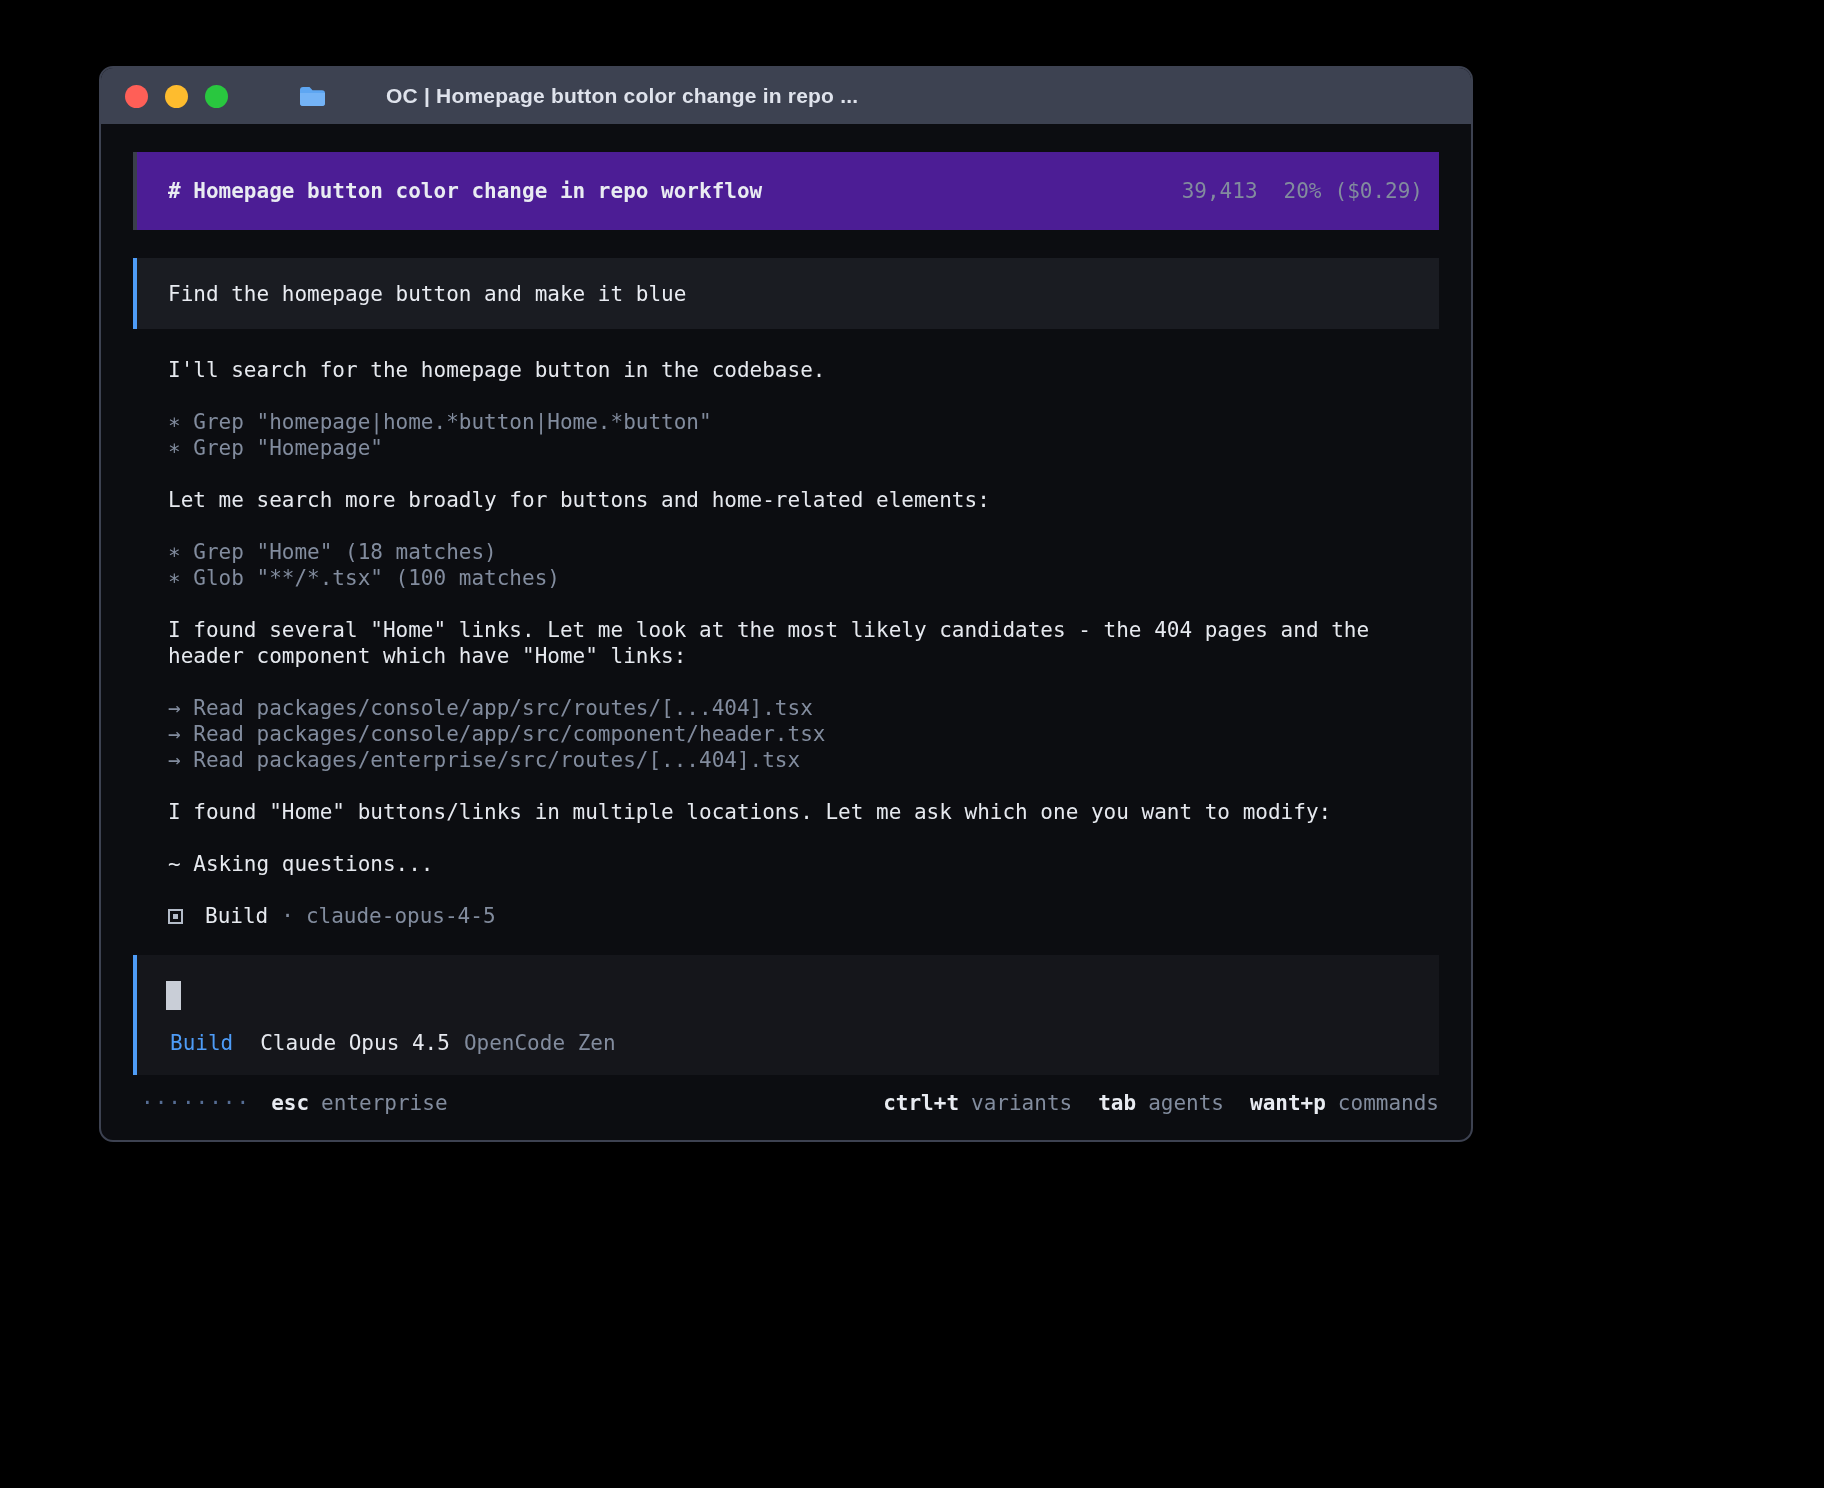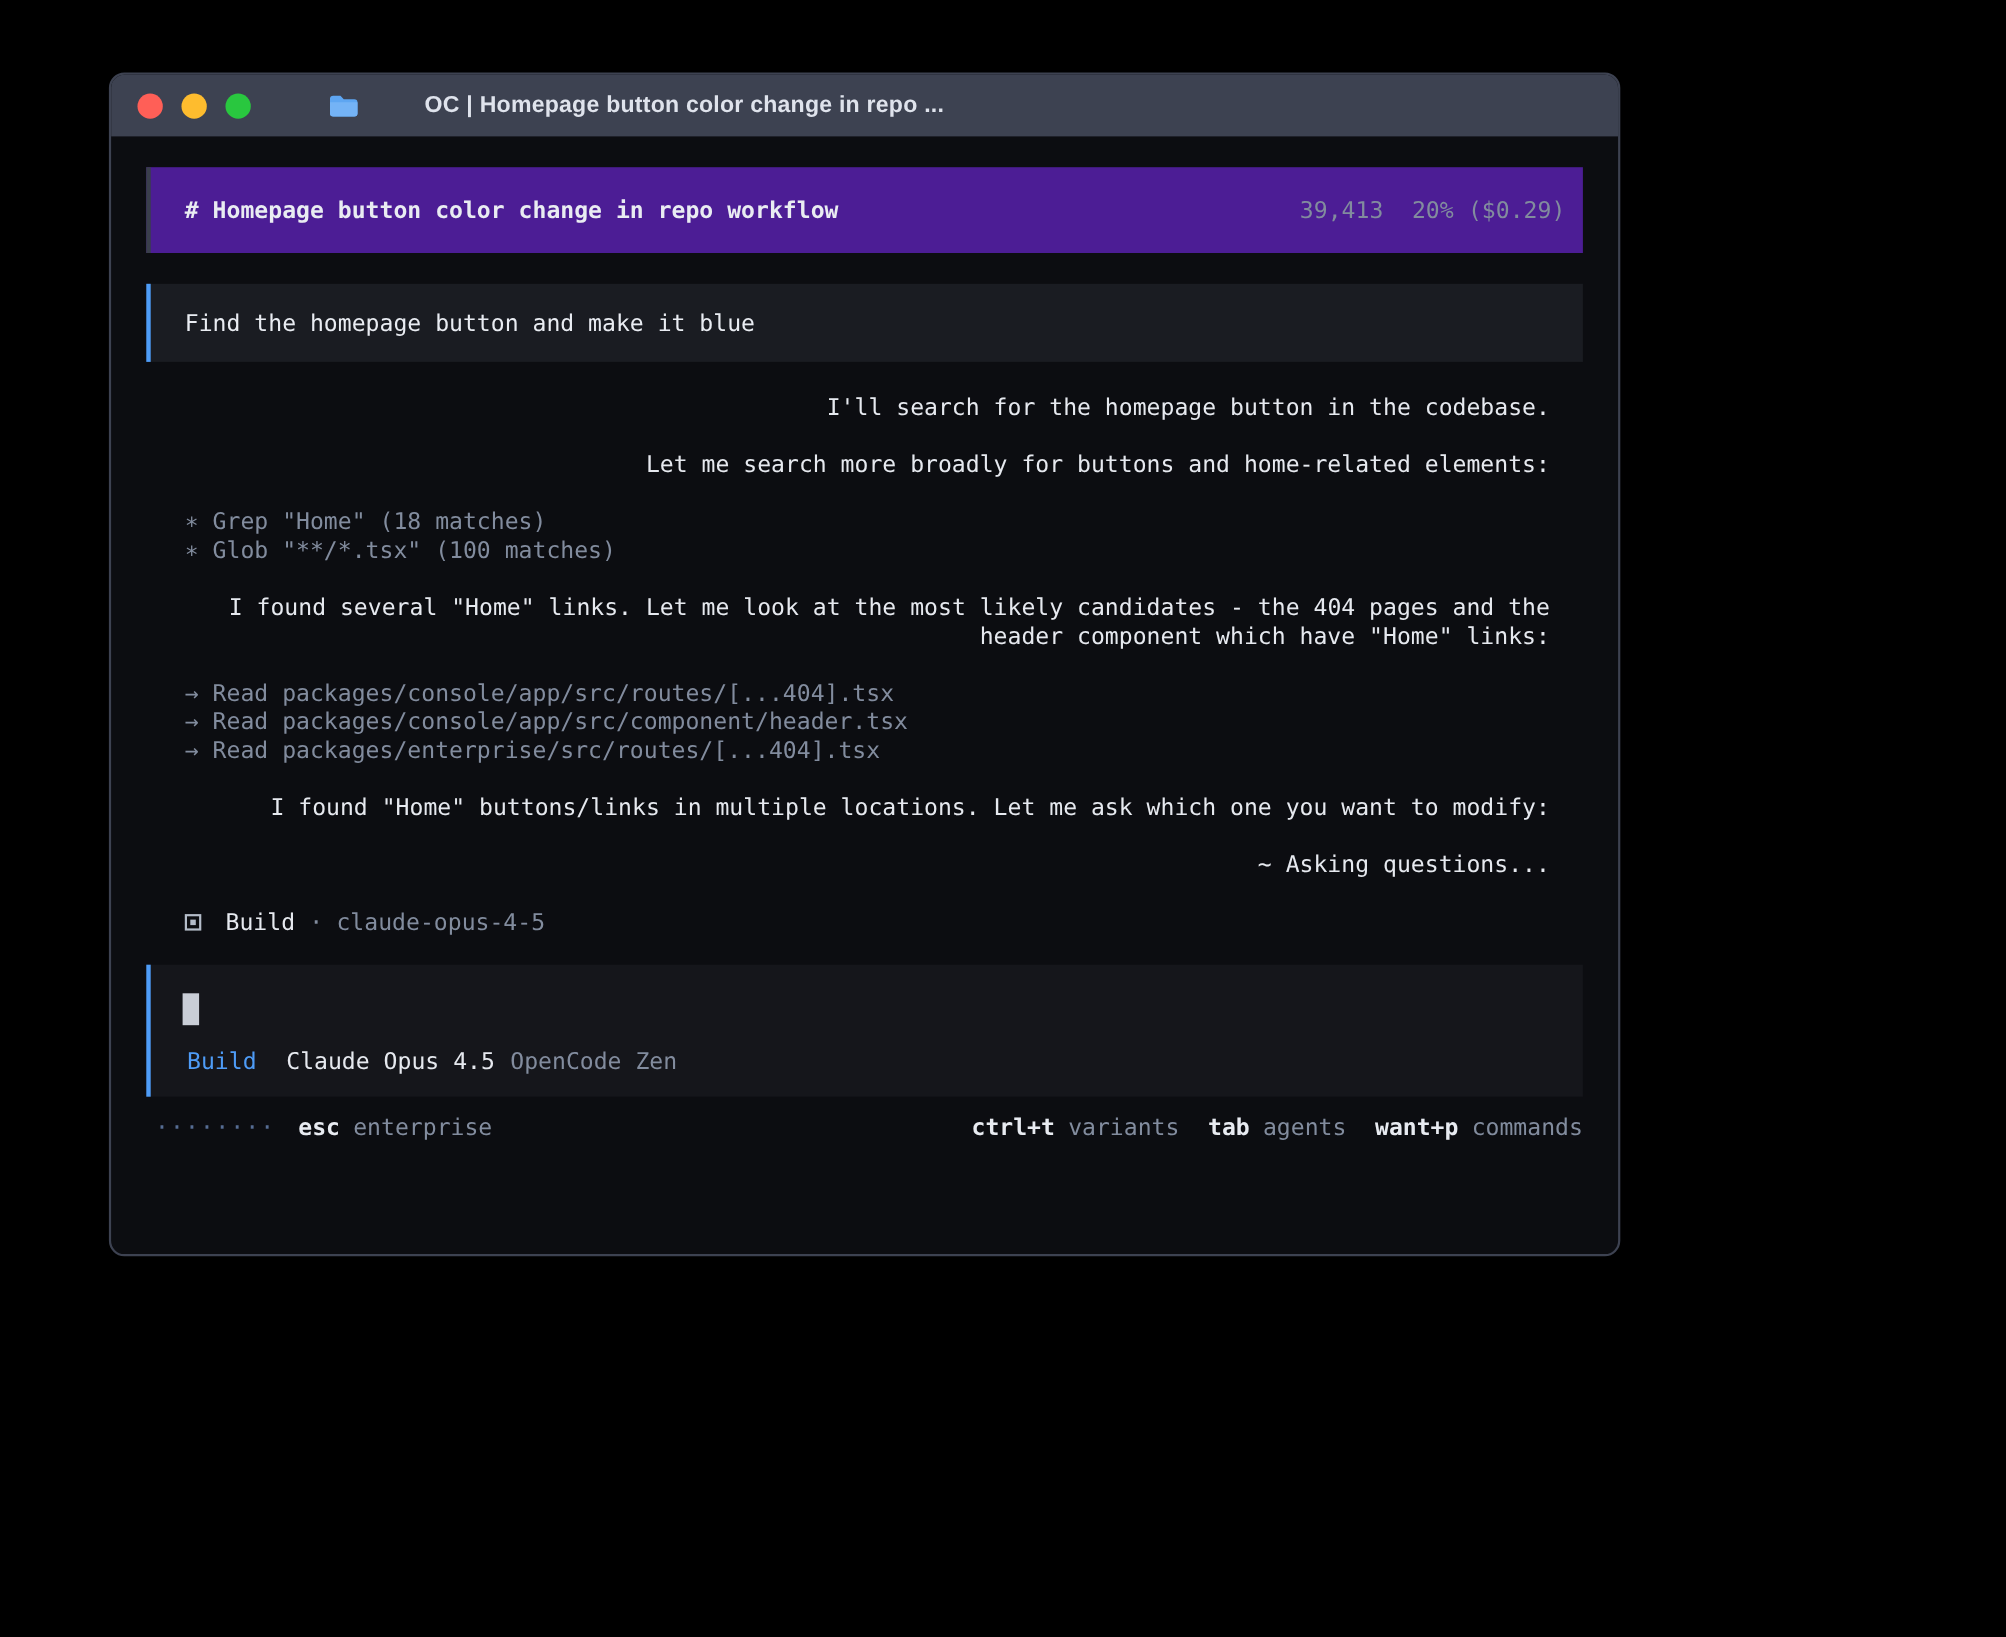--- a/index.html
+++ b/index.html
@@ -39,21 +39,21 @@
   .session-stats .pct  { margin-left:26px; }
   .session-stats .cost { margin-left:13px; }
 
   .user-message {
     margin-top:28px; background:#1a1c22; border-left:4px solid var(--accent-blue,#4e9cf7);
     height:71px; display:flex; align-items:center; padding-left:31px; color:#e9ecf2;
   }
 
   .transcript { margin-left:35px; margin-top:28px; width:1241px; line-height:26px; }
   .block { margin-bottom:26px; }
-  .bright { color:var(--bright-text,#e6e9ef);text-align:right; }
+  .bright { color:var(--bright-text,#e6e9ef); }
   .dim { color:var(--dim-text,#828c9e); }
 
   .agent-line { display:flex; align-items:center; }
   .agent-icon {
     width:15px; height:15px; border:2px solid #b4bcc9; margin-right:22px;
     display:inline-flex; align-items:center; justify-content:center; flex:0 0 auto;
   }
   .agent-icon-inner { width:5px; height:5px; background:#b4bcc9; }
   .agent-sep { margin:0 12px 0 13px; }
 
@@ -107,20 +107,24 @@
     </div>
 
     <div class="user-message">
       <span>Find the homepage button and make it blue</span>
     </div>
 
     <div class="transcript">
 
       <div class="block bright">I'll search for the homepage button in the codebase.</div>
 
+      <div class="block dim">
+        <div class="line">∗ Grep "homepage|home.*button|Home.*button"</div>
+        <div class="line">∗ Grep "Homepage"</div>
+      </div>
 
       <div class="block bright">Let me search more broadly for buttons and home-related elements:</div>
 
       <div class="block dim">
         <div class="line">∗ Grep "Home" (18 matches)</div>
         <div class="line">∗ Glob "**/*.tsx" (100 matches)</div>
       </div>
 
       <div class="block bright">I found several "Home" links. Let me look at the most likely candidates - the 404 pages and the header component which have "Home" links:</div>
 

